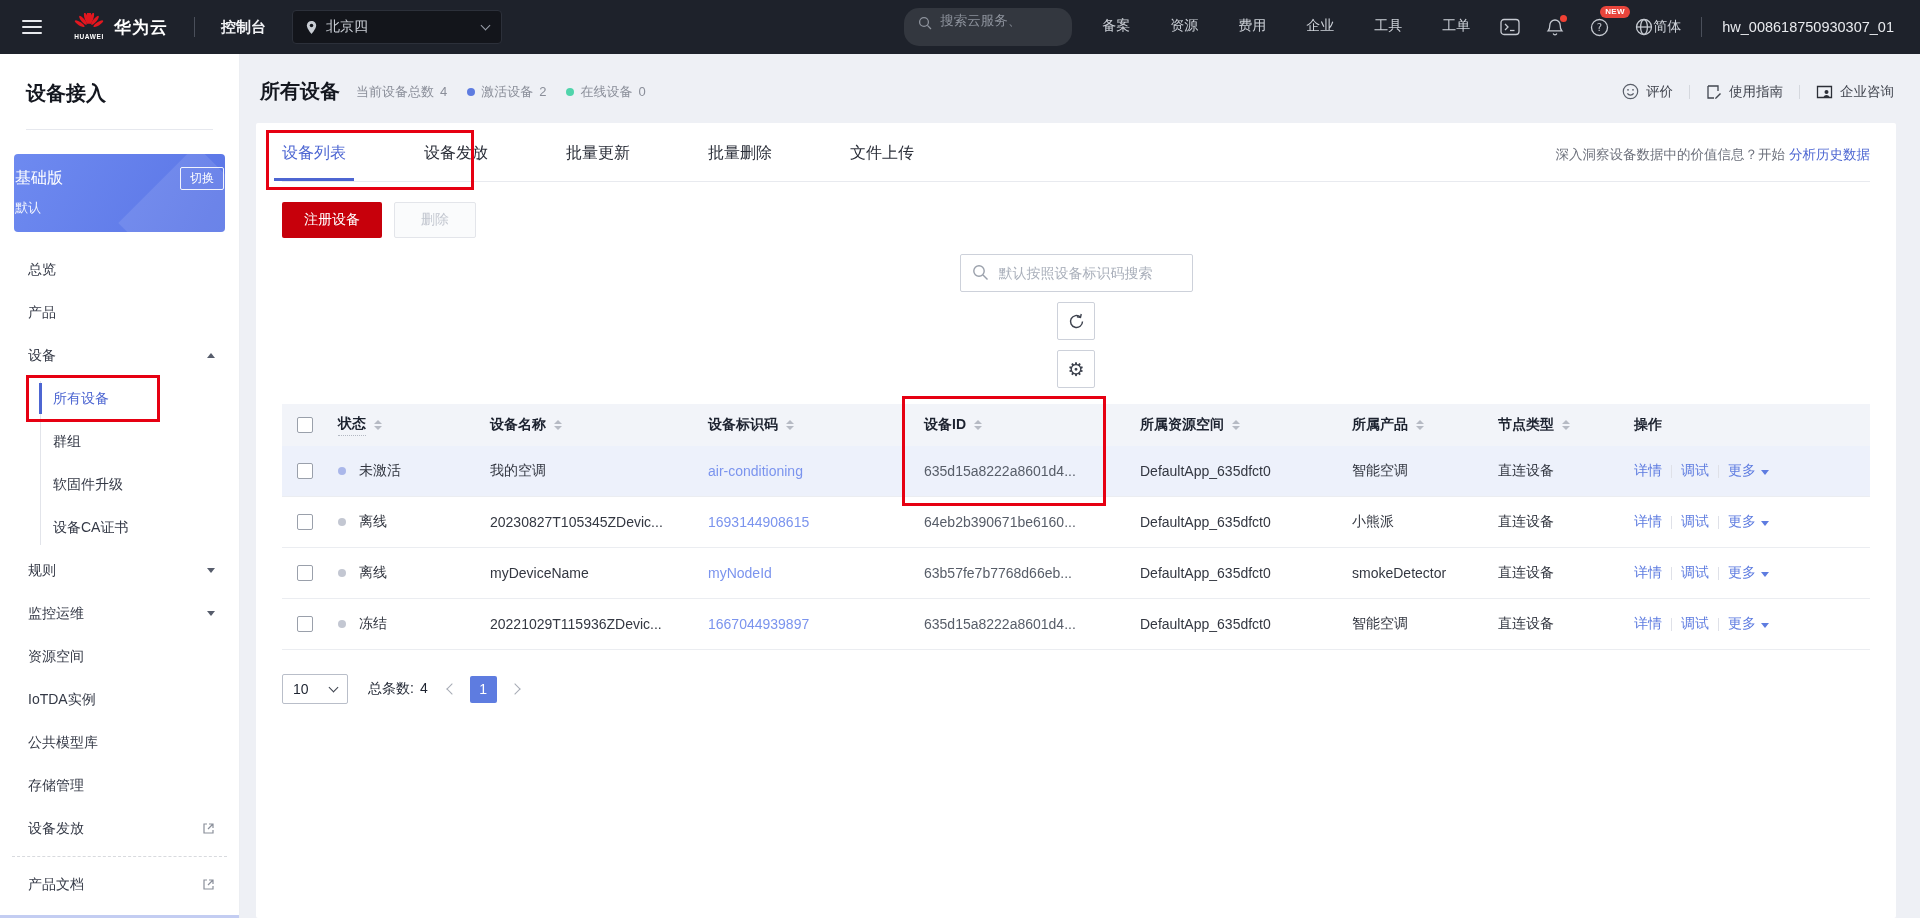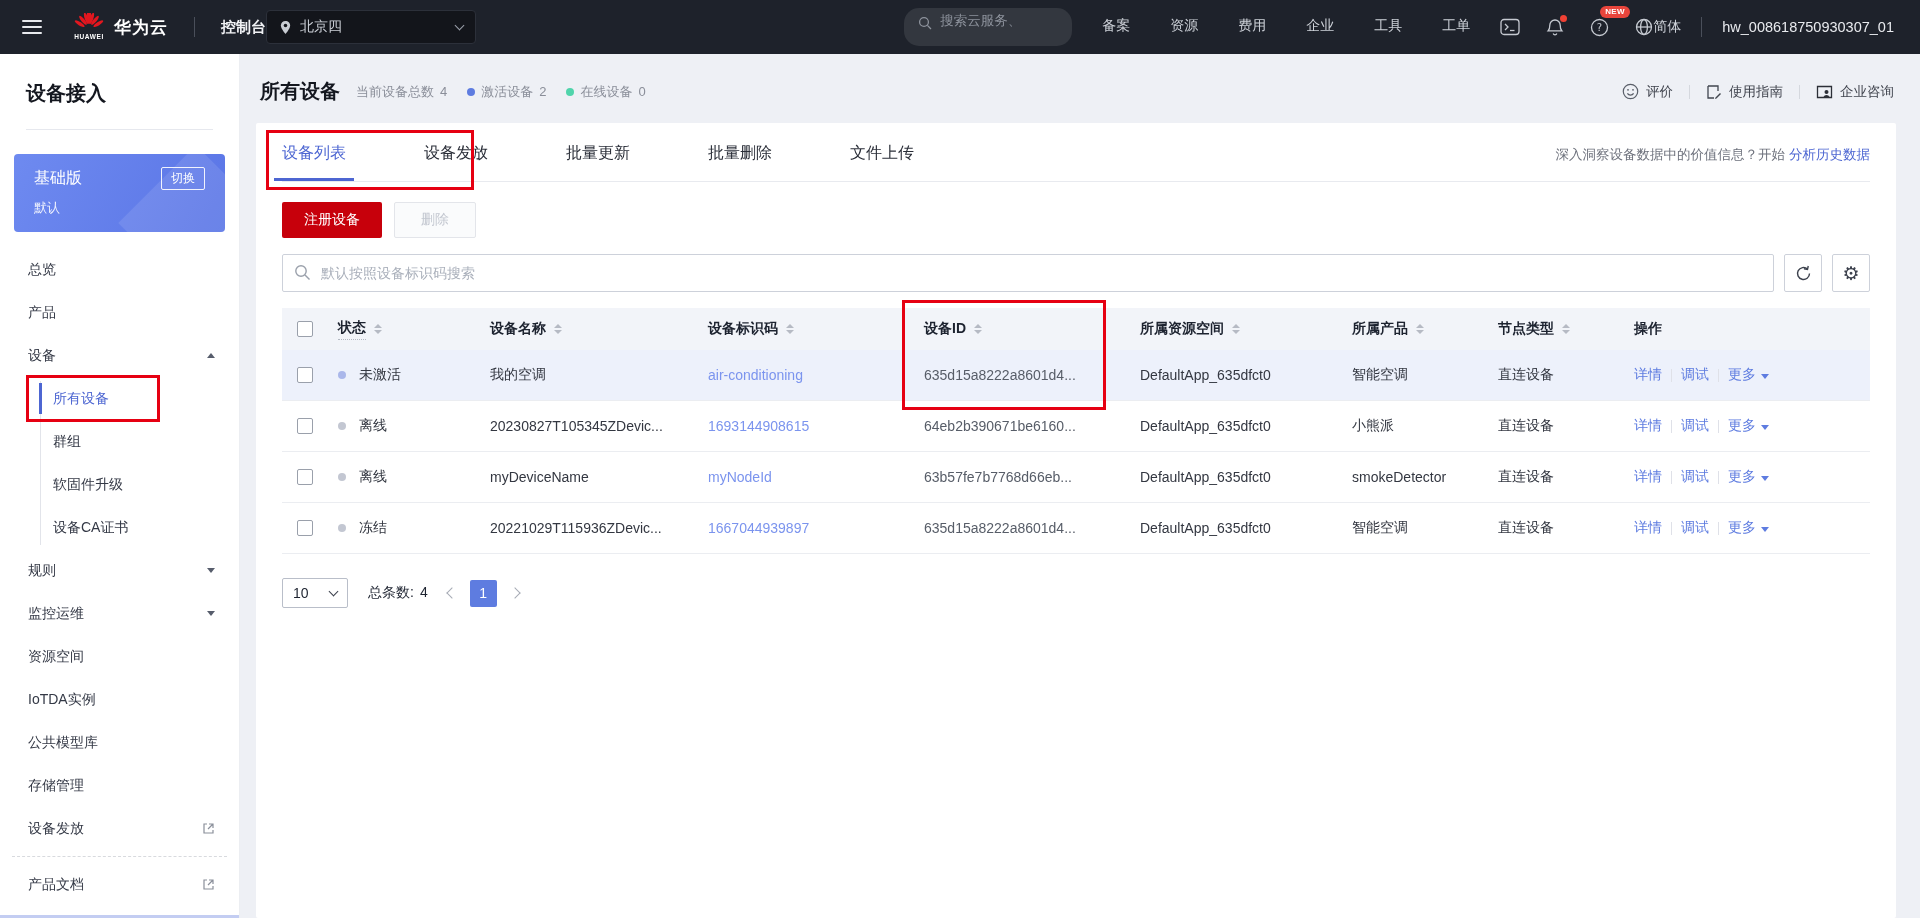--- a/index.html
+++ b/index.html
@@ -14,21 +14,21 @@
   
   .topbar{ height:54px; background:#1e222b; display:flex; align-items:center;
     padding:0 26px 0 22px; color:#d4d7dd; font-size:14px; position:relative; z-index:50;}
   .hamburger{ width:20px; display:flex; flex-direction:column; gap:4px; cursor:pointer; margin-right:32px;}
   .hamburger i{ height:2px; background:#e8eaee; display:block; border-radius:1px;}
   .brand{ display:flex; align-items:center; gap:10px; }
   .hlogo{ display:flex; flex-direction:column; align-items:center; line-height:1;}
   .hlogo .htxt{ font-size:6.5px; color:#fff; font-weight:bold; letter-spacing:.6px; margin-top:1px;}
   .brand-name{ color:#fff; font-size:17px; font-weight:bold; letter-spacing:1px;}
   .tb-divider{ width:1px; height:20px; background:#4a4f5a; margin:0 26px;}
-  .console{ color:#f0f1f4; font-size:15px; font-weight:bold; }
+  .console{ color:#f0f1f4; font-size:15px; font-weight:bold; margin-right:26px;}
   .region{ width:210px; height:34px; background:#13151b; border:1px solid #2c303a;
     border-radius:4px; display:flex; align-items:center; padding:0 12px; gap:8px; cursor:pointer;}
   .region .rlabel{ color:#cdd1d8; font-size:14px; flex:1;}
   .chev{ width:7px; height:7px; border-right:1.5px solid #9ba0ab; border-bottom:1.5px solid #9ba0ab; display:inline-block;}
   .chev.down{ transform:rotate(45deg); margin-top:-3px;}
   .tb-search{ margin-left:auto; width:168px; height:38px; background:#33373f; border-radius:15px;
     display:flex; align-items:flex-end; padding:16px 14px; gap:8px; overflow:hidden; white-space:nowrap; cursor:text;}
   .tb-search span{ color:#8e939d; font-size:13.5px;}
   .tb-nav{ display:flex; align-items:center; gap:40px; margin:0 8px 2px 30px;}
   .tb-nav .tnav{ cursor:pointer; color:#ced2d9; white-space:nowrap;}
@@ -42,21 +42,21 @@
 
   
   .layout{ display:flex; height:864px; }
 
   
   .sidebar{ width:240px; background:#fff; border-right:1px solid #eceef2; position:relative;
     padding-top:26px; flex-shrink:0; overflow:hidden;}
   .sidebar::after{ content:""; position:absolute; left:0; right:0; bottom:0; height:3px; background:#c3cdf2;}
   .sb-title{ font-size:20px; font-weight:bold; color:#14171f; margin-left:26px;}
   .sb-divider{ border-bottom:1px solid #e6e8ee; margin:22px 26px 0;}
-  .edition-card{ margin:24px 14px 0; height:78px; border-radius:4px; padding:13px 20px; position:relative;
+  .edition-card{ margin:24px 14px 0; height:78px; border-radius:4px; padding:13px 1px; position:relative;
     background:linear-gradient(118deg,#6e8af0 0%,#5a75e6 100%); overflow:hidden; cursor:pointer;}
   .edition-card::after{ content:""; position:absolute; right:-26px; bottom:-46px; width:110px; height:110px;
     background:rgba(255,255,255,.10); transform:rotate(45deg);}
   .ed-row{ display:flex; align-items:center; justify-content:space-between; position:relative; z-index:1;}
   .ed-name{ color:#fff; font-size:16px;}
   .ed-switch{ border:1px solid rgba(255,255,255,.9); color:#fff; font-size:12px; border-radius:2px;
     padding:2px 9px; background:transparent; cursor:pointer;}
   .ed-instance{ color:rgba(255,255,255,.88); font-size:13px; margin-top:9px; position:relative; z-index:1;}
   .sb-menu{ margin-top:16px;}
   .side-item{ height:43px; display:flex; align-items:center; padding:0 24px 0 28px;
@@ -101,21 +101,21 @@
   .insight a{ color:var(--blue); text-decoration:none; cursor:pointer; margin-left:4px;}
 
   
   .toolbar{ margin-top:20px; display:flex; gap:12px;}
   .btn-primary{ background:var(--hred); color:#fff; border:none; height:36px; padding:0 22px;
     font-size:14px; border-radius:2px; cursor:pointer; font-family:inherit;}
   .btn-disabled{ background:#fafbfc; color:#c3c7d0; border:1px solid #e3e5ea; height:36px;
     padding:0 26px; font-size:14px; border-radius:2px; cursor:not-allowed; font-family:inherit;}
 
   
-  .search-row{ margin-top:16px; display:flex; gap:10px; align-items:center;}
+  .search-row{ margin-top:16px; display:flex; gap:10px; align-items:center;flex-direction:column;}
   .search-box{ flex:1; position:relative;}
   .search-box input{ width:100%; height:38px; border:1px solid #cdd1da; border-radius:2px;
     padding:0 12px 0 38px; font-size:14px; color:#333; outline:none; font-family:inherit;}
   .search-box input::placeholder{ color:#aab0bb;}
   .search-mag{ position:absolute; left:12px; top:10px;}
   .icon-btn{ width:38px; height:38px; border:1px solid #cdd1da; border-radius:2px; background:#fff;
     display:flex; align-items:center; justify-content:center; cursor:pointer;}
   .gear-glyph{ font-size:19px; color:#3c414d; line-height:1;}
 
   

